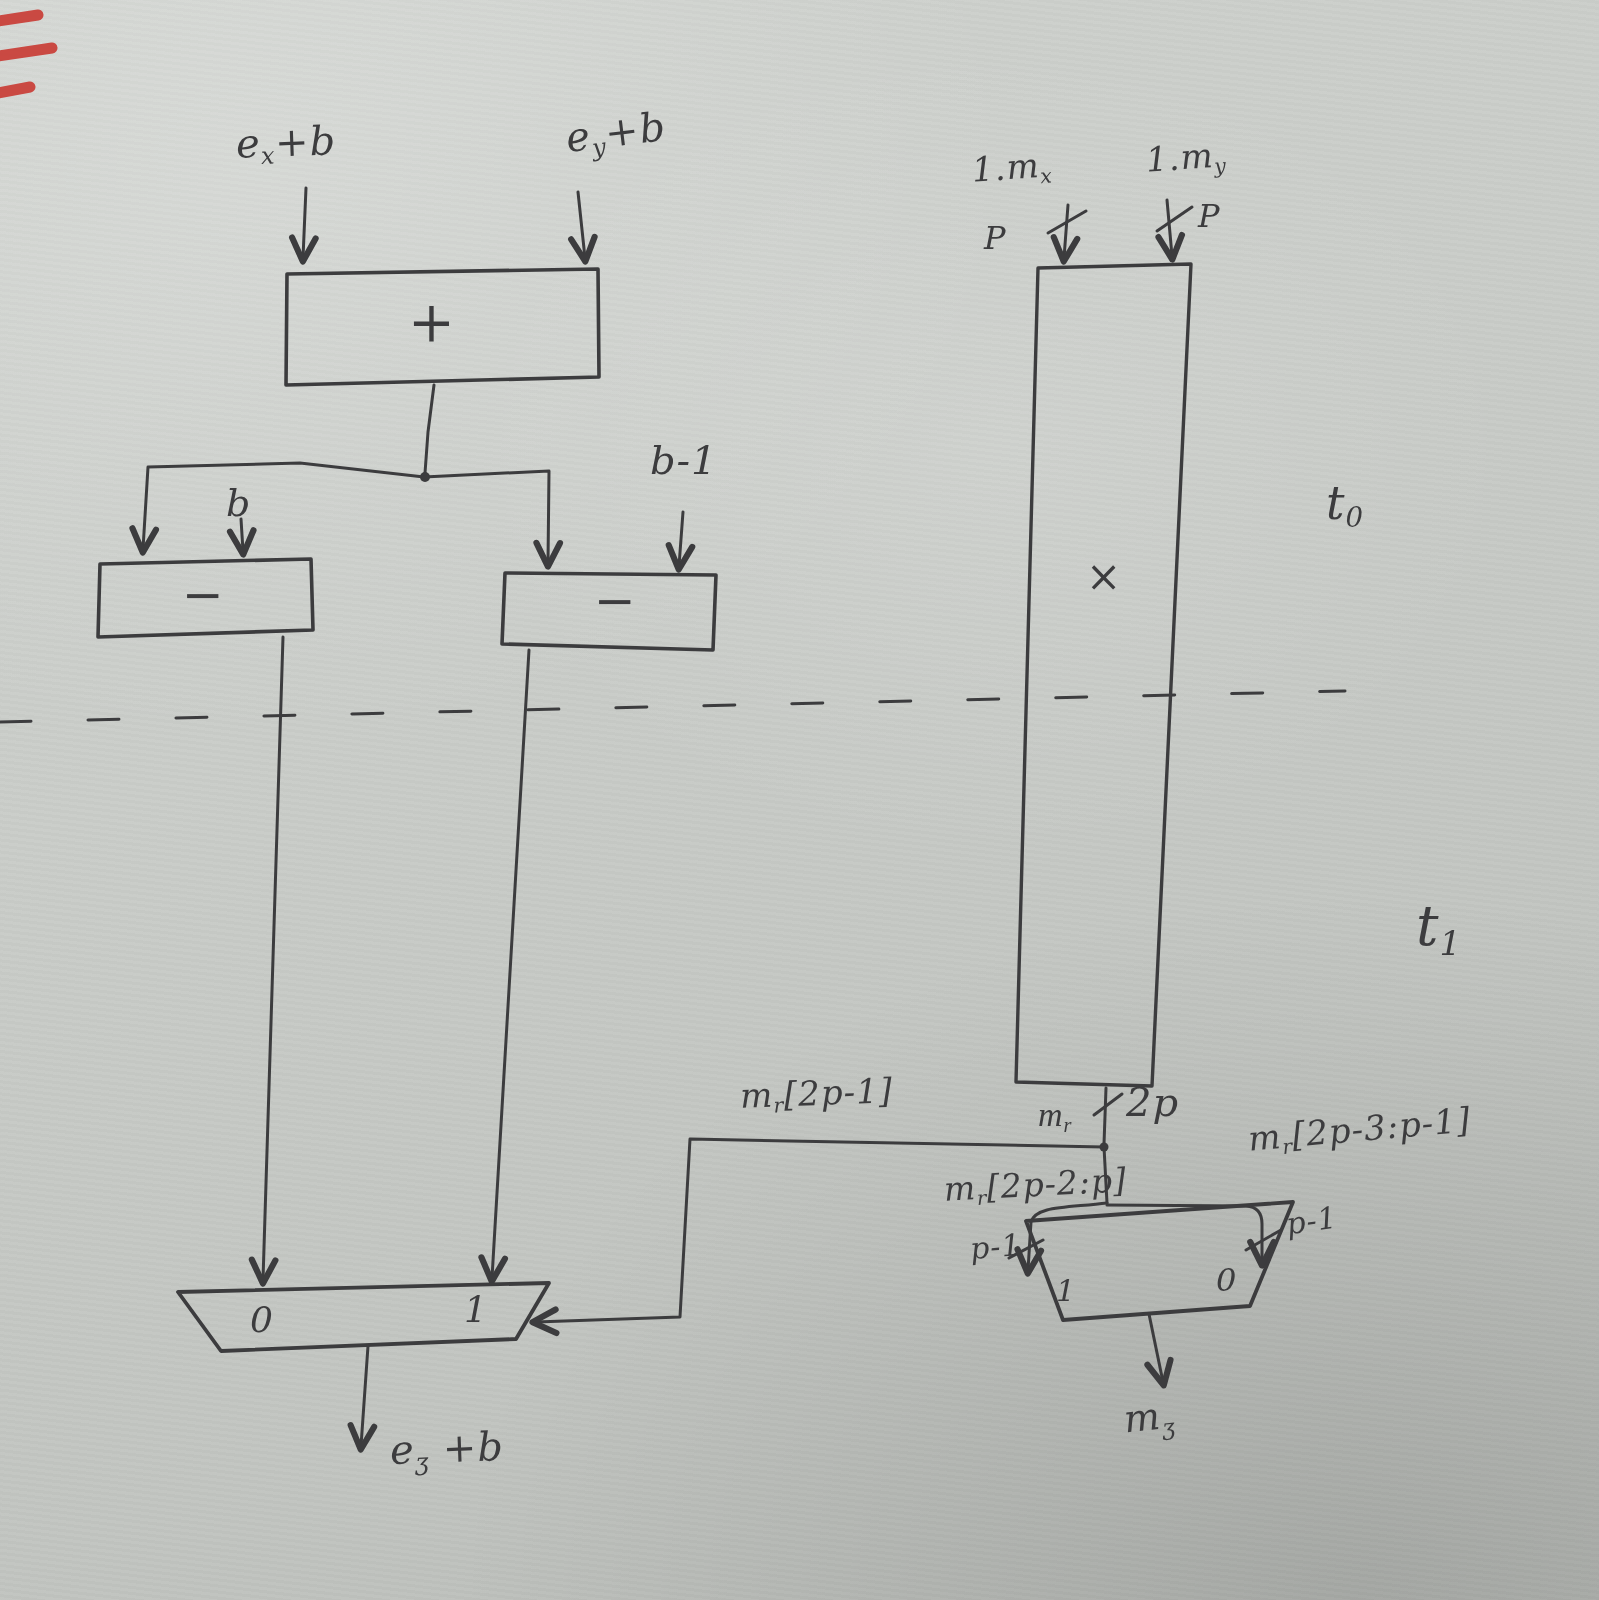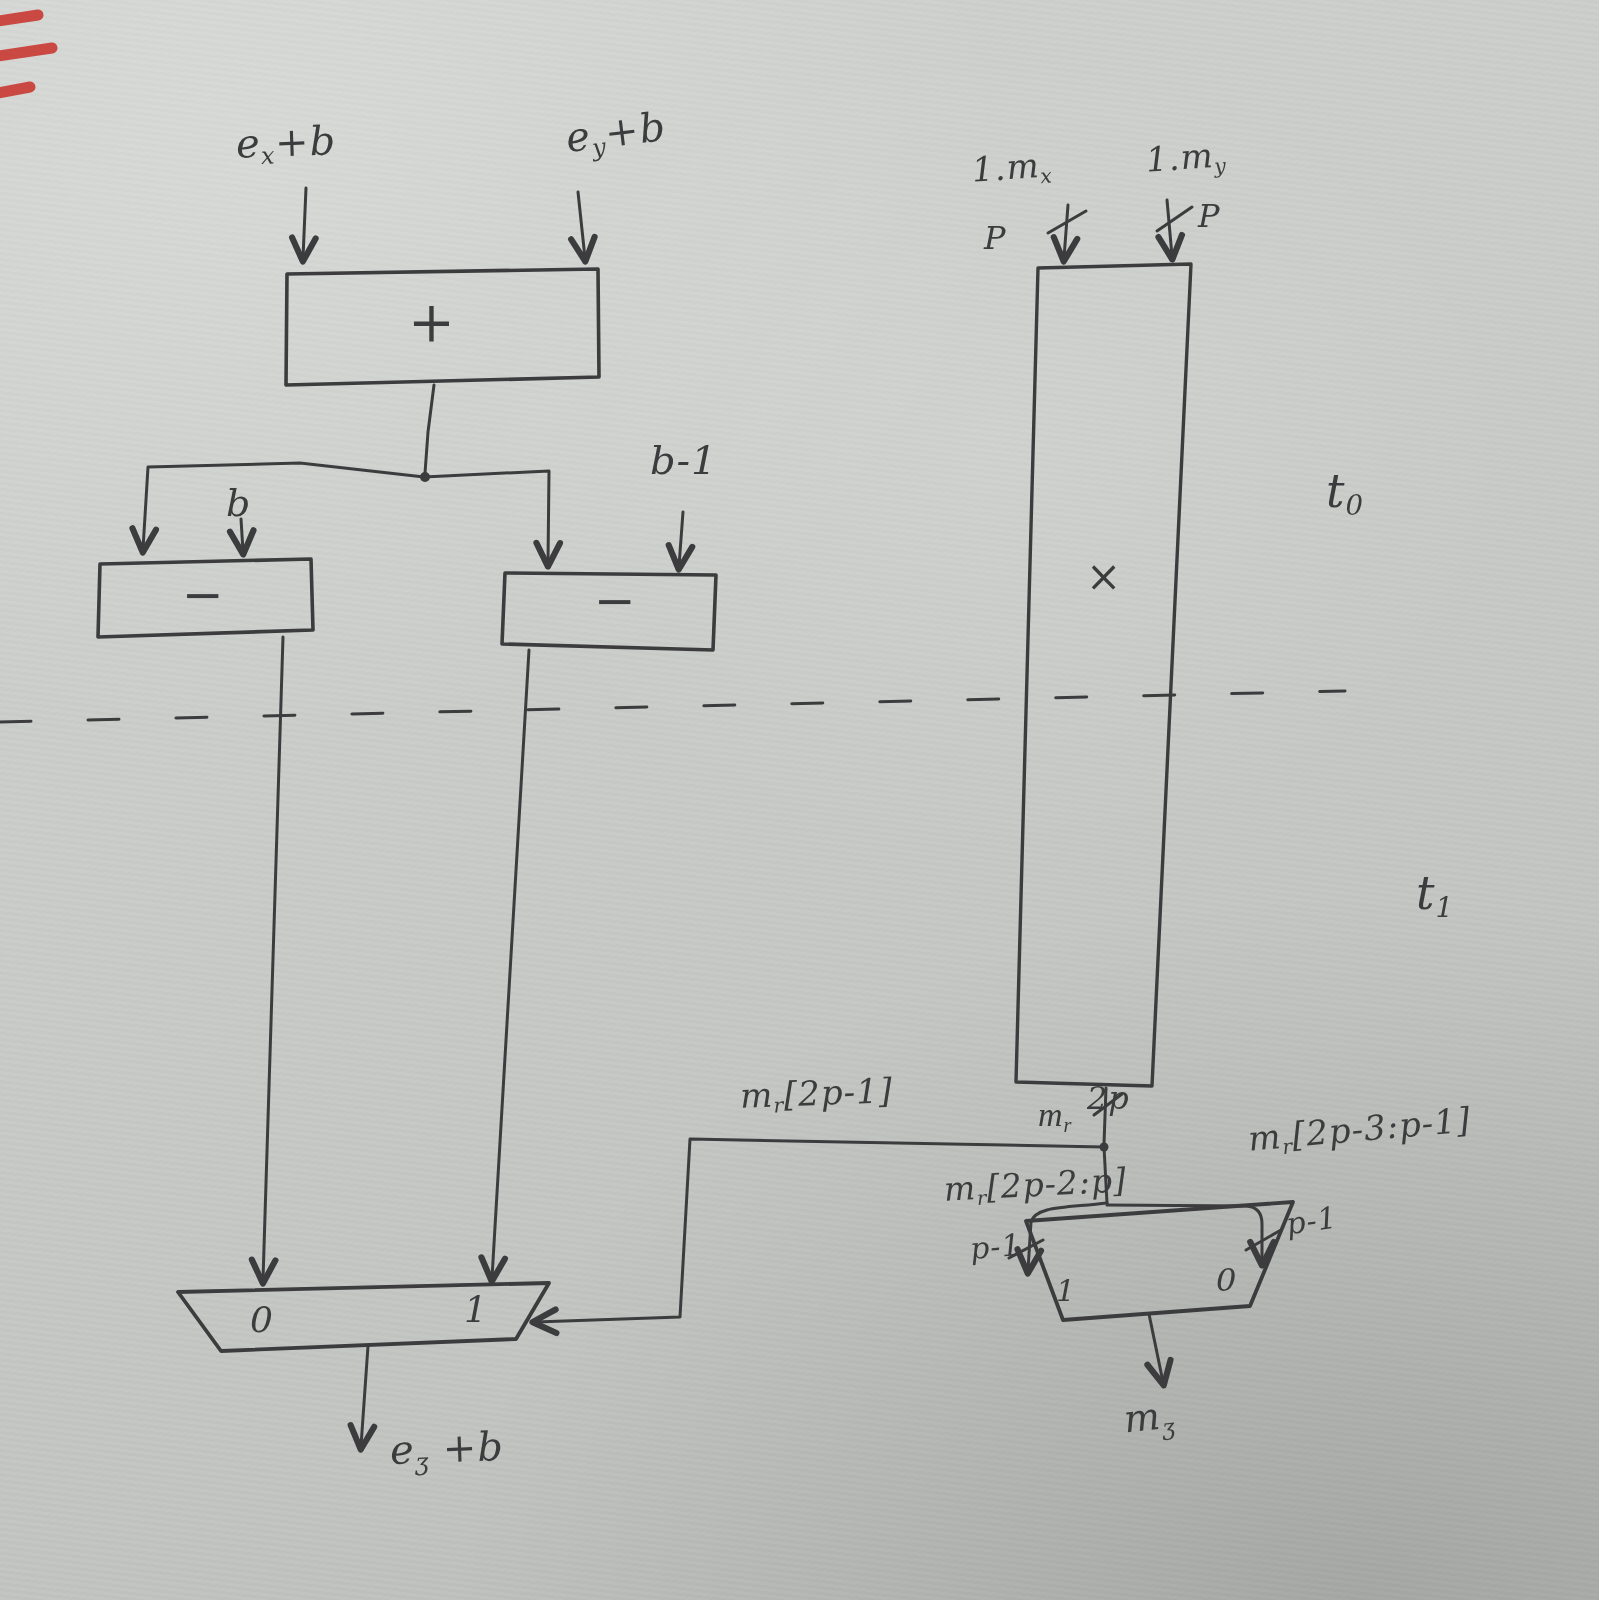--- a/index.html
+++ b/index.html
@@ -121,27 +121,27 @@
   <div class="lbl" style="left:972px; top:150px; font-size:34px; transform:rotate(-4deg);"><span>1.m</span><sub>x</sub></div>
 
   <div class="lbl" style="left:1146px; top:140px; font-size:34px; transform:rotate(-4deg);"><span>1.m</span><sub>y</sub></div>
 
   <div class="lbl" style="left:984px; top:222px; font-size:32px;"><span>P</span></div>
 
   <div class="lbl" style="left:1198px; top:200px; font-size:32px;"><span>P</span></div>
 
   <div class="lbl op" style="left:1086px; top:556px; font-size:42px;"><span>×</span></div>
 
-  <div class="lbl" style="left:1326px; top:468px; font-size:46px;"><span>t</span><sub>0</sub></div>
+  <div class="lbl" style="left:1326px; top:480px; font-size:46px;"><span>t</span><sub>0</sub></div>
 
-  <div class="lbl" style="left:1416px; top:870px; font-size:46px;"><span>t</span><sub>1</sub></div>
+  <div class="lbl" style="left:1416px; top:898px; font-size:56px;"><span>t</span><sub>1</sub></div>
 
   <div class="lbl" style="left:1038px; top:1098px; font-size:34px;font-family:Liberation Serif, serif;"><span>m</span><sub>r</sub></div>
 
-  <div class="lbl" style="left:1087px; top:1082px; font-size:32px;"><span>2p</span></div>
+  <div class="lbl" style="left:1126px; top:1082px; font-size:40px;"><span>2p</span></div>
 
   <div class="lbl" style="left:740px; top:1076px; font-size:34px; transform:rotate(-2deg);"><span>m</span><sub>r</sub><span>[2p-1]</span></div>
 
   <div class="lbl" style="left:944px; top:1168px; font-size:33px; transform:rotate(-3deg);"><span>m</span><sub>r</sub><span>[2p-2:p]</span></div>
 
   <div class="lbl" style="left:1248px; top:1112px; font-size:34px; transform:rotate(-5deg);"><span>m</span><sub>r</sub><span>[2p-3:p-1]</span></div>
 
   <div class="lbl" style="left:970px; top:1232px; font-size:30px; transform:rotate(-5deg);"><span>p-1</span></div>
 
   <div class="lbl" style="left:1286px; top:1206px; font-size:30px; transform:rotate(-8deg);"><span>p-1</span></div>

